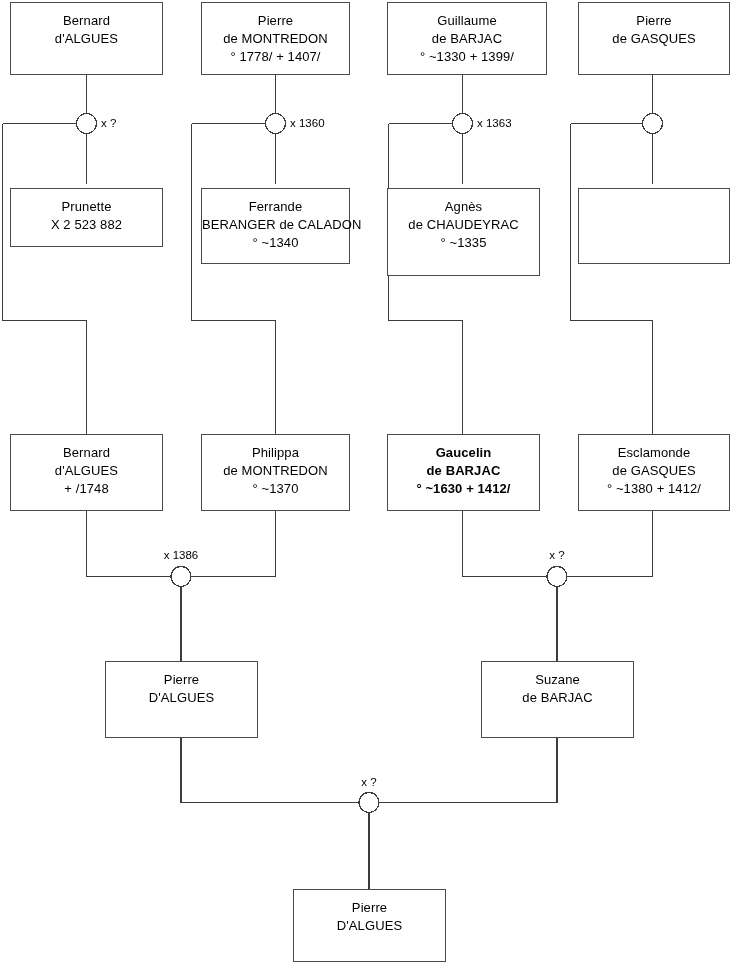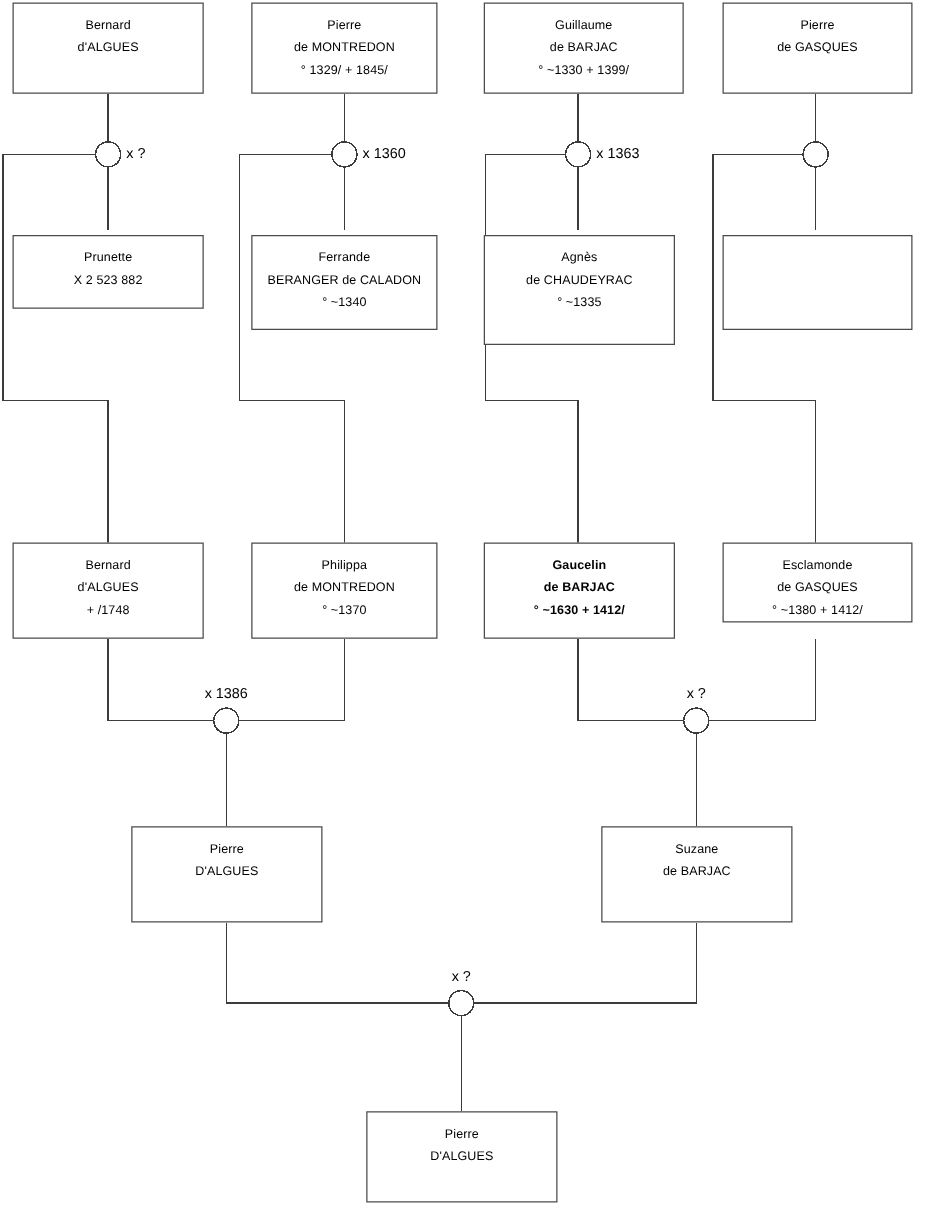--- a/index.html
+++ b/index.html
@@ -31,21 +31,21 @@
     box-sizing: border-box;
     border: 1px solid #4a4a4a;
     background: #ffffff;
     text-align: center;
     padding-top: 9px;
     overflow: visible;
     white-space: nowrap;
   }
   .person-line {
     display: block;
-    font-size: 10px;
+    font-size: 13px;
     line-height: 18px;
     color: #000000;
     letter-spacing: 0.1px;
   }
   .union-label {
     position: absolute;
     font-size: 11.5px;
     line-height: 12px;
     color: #000000;
     white-space: nowrap;
@@ -111,21 +111,21 @@
   </svg>
 
   <div class="person-box" style="left:10px; top:2px; width:153px; height:73px;">
     <span class="person-line">Bernard</span>
     <span class="person-line">d'ALGUES</span>
   </div>
 
   <div class="person-box" style="left:201px; top:2px; width:149px; height:73px;">
     <span class="person-line">Pierre</span>
     <span class="person-line">de MONTREDON</span>
-    <span class="person-line">° 1329/ + 1845/</span>
+    <span class="person-line">° 1778/ + 1407/</span>
   </div>
 
   <div class="person-box" style="left:387px; top:2px; width:160px; height:73px;">
     <span class="person-line">Guillaume</span>
     <span class="person-line">de BARJAC</span>
     <span class="person-line">° ~1330 + 1399/</span>
   </div>
 
   <div class="person-box" style="left:578px; top:2px; width:152px; height:73px;">
     <span class="person-line">Pierre</span>
@@ -162,21 +162,21 @@
     <span class="person-line">de MONTREDON</span>
     <span class="person-line">° ~1370</span>
   </div>
 
   <div class="person-box" style="left:387px; top:434px; width:153px; height:77px;font-weight:bold;">
     <span class="person-line">Gaucelin</span>
     <span class="person-line">de BARJAC</span>
     <span class="person-line">° ~1630 + 1412/</span>
   </div>
 
-  <div class="person-box" style="left:578px; top:434px; width:152px; height:64px;">
+  <div class="person-box" style="left:578px; top:434px; width:152px; height:77px;">
     <span class="person-line">Esclamonde</span>
     <span class="person-line">de GASQUES</span>
     <span class="person-line">° ~1380 + 1412/</span>
   </div>
 
   <div class="person-box" style="left:105px; top:661px; width:153px; height:77px;">
     <span class="person-line">Pierre</span>
     <span class="person-line">D'ALGUES</span>
   </div>
 

